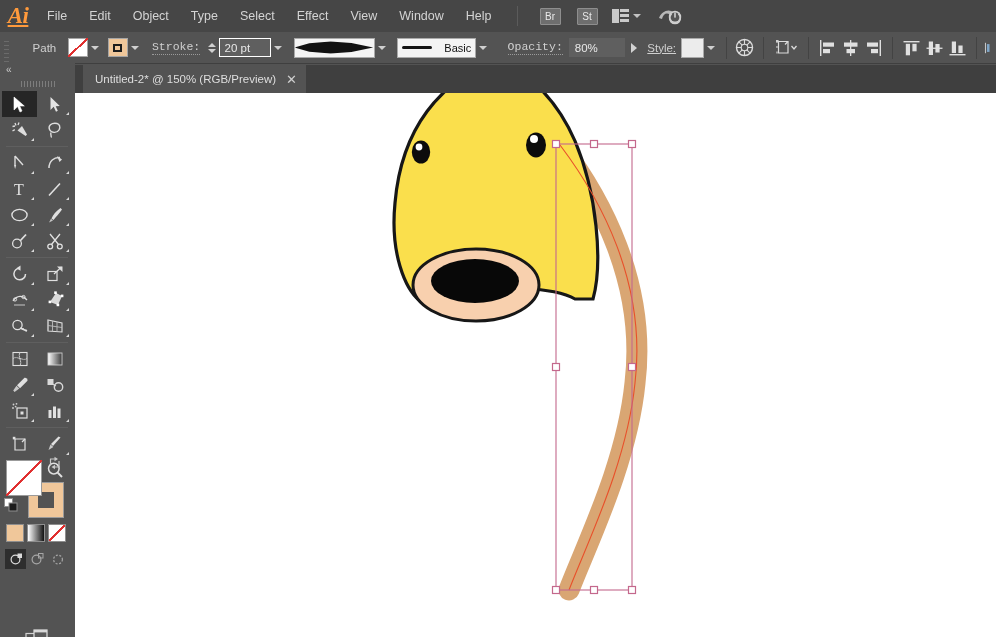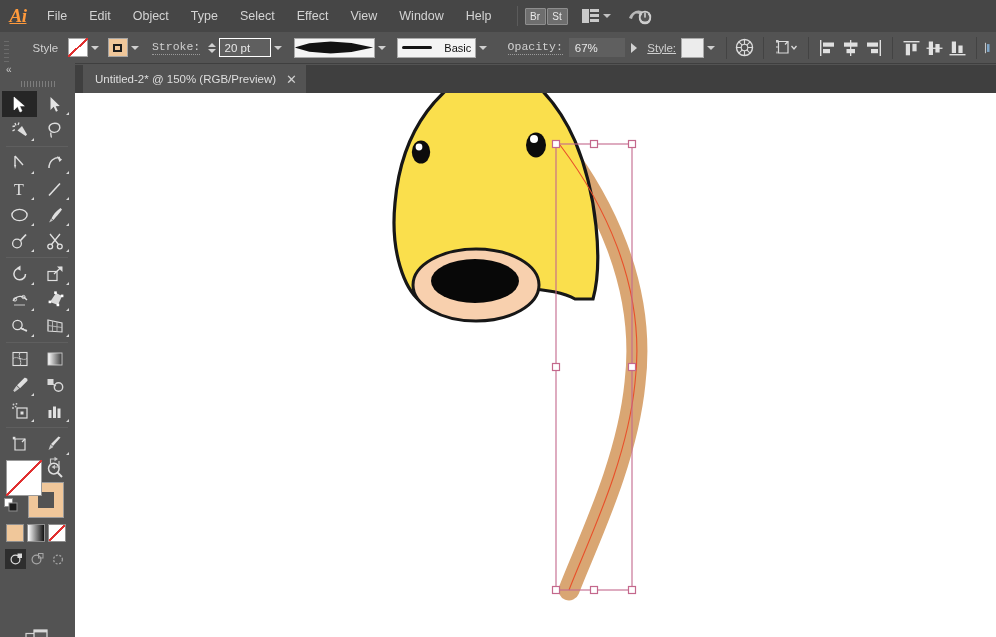--- a/index.html
+++ b/index.html
@@ -21,42 +21,42 @@
   #menubar {
     position: absolute; left: 0; top: 0;
     width: 996px; height: 32px;
     background: #464646;
     display: flex; align-items: center;
   }
   #ai-logo {
     width: 36px; height: 32px;
     display: flex; align-items: center; justify-content: center;
     font-family: "Liberation Serif", serif;
-    font-size: 19px; font-weight: bold; font-style: italic;
+    font-size: 23px; font-weight: bold; font-style: italic;
     color: #ff9a3c;
     letter-spacing: -0.5px;
     text-decoration: underline;
   }
   .menu-item {
     padding: 0 11px; height: 32px;
     display: flex; align-items: center;
     font-size: 12.5px; color: #d4d4d4;
     cursor: default; white-space: nowrap;
   }
   #menu-sep {
     width: 1px; height: 20px; background: #5b5b5b; margin: 0 6px 0 14px;
   }
   .appbtn {
     width: 21px; height: 17px;
     border: 1px solid #8e8e8e;
     background: #6e6e6e;
     color: #e9e9e9;
     font-size: 10px;
     display: flex; align-items: center; justify-content: center;
-    margin-left: 1px;
+    margin-left: 16px;
     border-radius: 1px;
     cursor: default;
   }
   #arrange-ico {
     margin-left: 14px; display: flex; align-items: center; gap: 3px; cursor: default;
   }
   #arrange-ico .grid {
     width: 18px; height: 14px; display: flex; gap: 1.5px;
   }
   #arrange-ico .grid i { display:block; background:#c9c9c9; }
@@ -287,21 +287,21 @@
         <circle cx="18" cy="11" r="6.2" fill="#cfcfcf"></circle>
         <circle cx="18" cy="11" r="4.6" fill="#555"></circle>
         <rect x="17.2" y="6.6" width="1.6" height="5" fill="#cfcfcf"></rect>
         <path d="M14.6 8 A5.4 5.4 0 1 0 21.4 8" stroke="#cfcfcf" stroke-width="1.5" fill="none"></path>
       </svg>
     </div>
   </div>
 
   <div id="controlbar">
     <div id="cb-grip"></div>
-    <div class="cb-label" style="width:62px;padding-left:22px;">Style</div>
+    <div class="cb-label" style="width:62px;padding-left:22px;">Path</div>
 
     <div class="swatch-box swatch-none"></div>
     <div class="dd-arrow">
         <span class="chev"></span>
       </div>
 
     <div class="swatch-box swatch-stroke" style="margin-left:6px;">
         <i></i>
       </div>
     <div class="dd-arrow">
@@ -327,21 +327,21 @@
 
     <div class="brush-box" style="margin-left:8px;">
       <div class="brush-line"></div>
       <div class="brush-name">Basic</div>
     </div>
     <div class="dd-arrow">
         <span class="chev"></span>
       </div>
 
     <div class="cb-label dotted" style="margin-left:17px;">Opacity:</div>
-    <div class="field" style="width:62px;margin-left:6px;border-color:#5f5f5f;">67%</div>
+    <div class="field" style="width:62px;margin-left:6px;border-color:#5f5f5f;">80%</div>
     <div class="dd-arrow" style="margin-left:2px;">
         <span class="arrow-right"></span>
       </div>
 
     <div class="cb-label" style="margin-left:6px;text-decoration:underline;">Style:</div>
     <div class="style-box" style="margin-left:5px;"></div>
     <div class="dd-arrow">
         <span class="chev"></span>
       </div>
 

